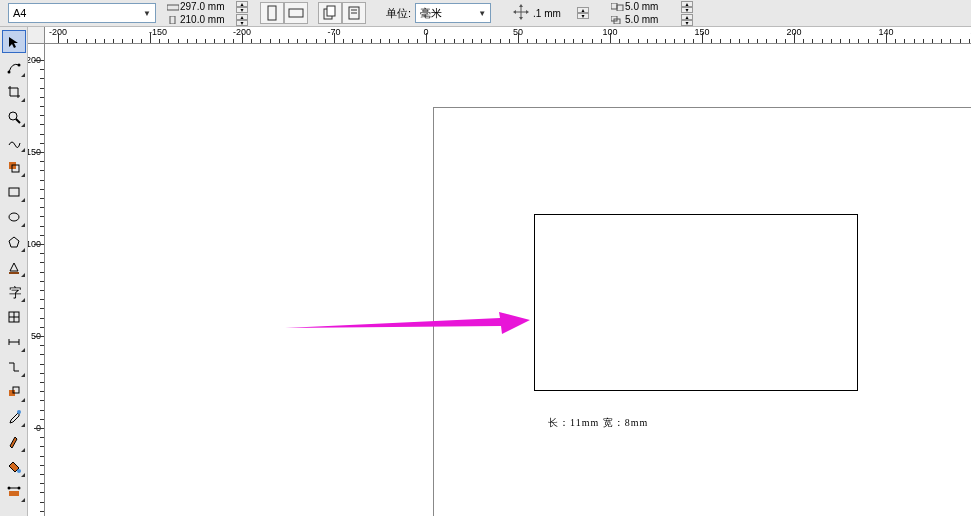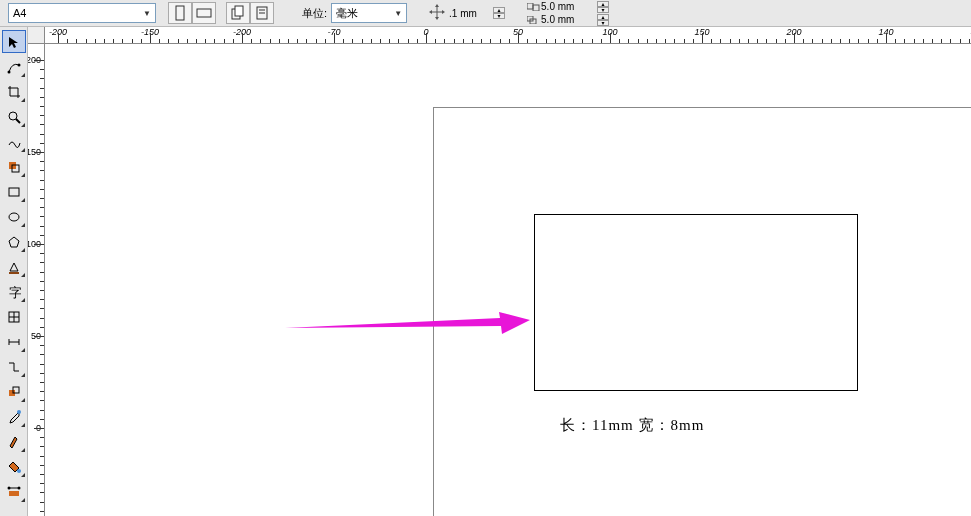--- a/index.html
+++ b/index.html
@@ -9,59 +9,85 @@
 .toolbar .sel { width: 148px; height: 20px; background: #fff; border: 1px solid #7b9ebd; padding: 2px 4px; display: flex; align-items: center; justify-content: space-between; }
 .toolbar .sel .arr { font-size: 8px; color: #333; }
 .toolbar .dim-col { display: flex; flex-direction: column; gap: 0; margin-left: 6px; }
 .toolbar .dim-row { display: flex; align-items: center; height: 13px; }
 .toolbar .dim-ic { width: 14px; height: 11px; display: flex; align-items: center; justify-content: center; }
 .toolbar .dim-val { width: 56px; font-size: 10px; }
 .toolbar .spin { width: 12px; display: flex; flex-direction: column; }
 .toolbar .spin div { height: 6px; border: 1px solid #999; background: #eee; font-size: 6px; line-height: 4px; text-align: center; }
 .toolbar .btngrp { display: flex; margin-left: 8px; }
 .toolbar .pbtn { width: 24px; height: 22px; border: 1px solid #aaa; background: #f4f4f4; display: flex; align-items: center; justify-content: center; }
-.toolbar .lbl { margin-left: 24px; }
+.toolbar .lbl { margin-left: 16px; }
 .toolbar .nudge { width: 40px; }
 
 .ruler-h { position: absolute; top: 27px; left: 28px; right: 0; height: 17px; background: #fff; border-bottom: 1px solid #888; overflow: hidden; }
 .ruler-h .tick { position: absolute; bottom: 0; width: 1px; background: #333; }
 .ruler-h .maj { height: 10px; }
 .ruler-h .min { height: 4px; }
-.ruler-h .num { position: absolute; top: 0; font-size: 9px; color: #000; transform: translateX(-50%); font-style: italic; }
+.ruler-h .num { position: absolute; top: 0; font-size: 9px; color: #000; transform: translateX(-50%); }
 
 .ruler-v { position: absolute; top: 44px; left: 28px; width: 17px; bottom: 0; background: #fff; border-right: 1px solid #888; overflow: hidden; }
 .ruler-v .tick { position: absolute; right: 0; height: 1px; background: #333; }
 .ruler-v .maj { width: 10px; }
 .ruler-v .min { width: 4px; }
 .ruler-v .num { position: absolute; right: 3px; font-size: 9px; color: #000; transform: translateY(-50%) rotate(0); writing-mode: horizontal-tb; }
 
 .corner { position: absolute; top: 27px; left: 28px; width: 17px; height: 17px; background: #eee; border-right: 1px solid #888; border-bottom: 1px solid #888; z-index: 2; }
 
 .toolbox { position: absolute; top: 27px; left: 0; width: 28px; bottom: 0; background: #e8e8e8; border-right: 1px solid #bbb; display: flex; flex-direction: column; padding-top: 2px; }
 .toolbox .tool { width: 24px; height: 23px; margin: 1px auto; border: 1px solid transparent; display: flex; align-items: center; justify-content: center; position: relative; }
 .toolbox .tool.active { border: 1px solid #316ac5; background: #c1d2ee; }
 .toolbox .tool .fly { position: absolute; right: 0; bottom: 0; width: 0; height: 0; border-left: 4px solid transparent; border-bottom: 4px solid #333; }
 
 .canvas { position: absolute; top: 44px; left: 45px; right: 0; bottom: 0; background: #fff; overflow: hidden; }
 .page { position: absolute; left: 388px; top: 63px; width: 540px; height: 440px; background: #fff; border: 1px solid #888; }
 .page-shadow { position: absolute; left: 392px; top: 67px; width: 540px; height: 440px; background: #c0c0c0; z-index: -1; }
 .rect-obj { position: absolute; left: 489px; top: 170px; width: 324px; height: 177px; border: 1.5px solid #000; background: #fff; }
-.dim-text { position: absolute; left: 503px; top: 372px; font-size: 15px; font-family: SimSun, serif; color: #000; letter-spacing: 1px; margin-left: 12px; }
+.dim-text { position: absolute; left: 503px; top: 372px; font-size: 10px; font-family: SimSun, serif; color: #000; letter-spacing: 1px; }
 .arrow { position: absolute; left: 240px; top: 268px; width: 245px; height: 24px; }
 .arrow svg { width: 100%; height: 100%; }
 
 .ico { display: inline-block; }
 </style>
 </head>
 <body>
 
 <div class="toolbar">
   <div class="sel">
     <span>A4</span>
     <span class="arr">▼</span>
+  </div>
+  <div class="dim-col">
+    <div class="dim-row">
+      <span class="dim-ic">
+          <svg width="12" height="8">
+            <rect x="0" y="2" width="12" height="5" fill="none" stroke="#555"></rect>
+          </svg>
+        </span>
+      <span class="dim-val">297.0 mm</span>
+      <span class="spin">
+          <div>▴</div>
+          <div>▾</div>
+        </span>
+    </div>
+    <div class="dim-row">
+      <span class="dim-ic">
+          <svg width="12" height="8">
+            <rect x="3" y="0" width="5" height="8" fill="none" stroke="#555"></rect>
+          </svg>
+        </span>
+      <span class="dim-val">210.0 mm</span>
+      <span class="spin">
+          <div>▴</div>
+          <div>▾</div>
+        </span>
+    </div>
   </div>
   <div class="btngrp">
     <div class="pbtn">
         <svg width="12" height="16">
           <rect x="2" y="1" width="8" height="14" fill="none" stroke="#333"></rect>
         </svg>
       </div>
     <div class="pbtn">
         <svg width="16" height="12">
           <rect x="1" y="2" width="14" height="8" fill="none" stroke="#333"></rect>
@@ -270,21 +296,21 @@
     <div class="tick maj" style="left: 30px;"></div>
     <div class="tick min" style="left: 39.2px;"></div>
     <div class="tick min" style="left: 48.4px;"></div>
     <div class="tick min" style="left: 57.6px;"></div>
     <div class="tick min" style="left: 66.8px;"></div>
     <div class="tick min" style="left: 76px;"></div>
     <div class="tick min" style="left: 85.2px;"></div>
     <div class="tick min" style="left: 94.4px;"></div>
     <div class="tick min" style="left: 103.6px;"></div>
     <div class="tick min" style="left: 112.8px;"></div>
-    <div class="num" style="left: 122px;">-150</div>
+    <div class="num" style="left: 130px;">-150</div>
     <div class="tick maj" style="left: 122px;"></div>
     <div class="tick min" style="left: 131.2px;"></div>
     <div class="tick min" style="left: 140.4px;"></div>
     <div class="tick min" style="left: 149.6px;"></div>
     <div class="tick min" style="left: 158.8px;"></div>
     <div class="tick min" style="left: 168px;"></div>
     <div class="tick min" style="left: 177.2px;"></div>
     <div class="tick min" style="left: 186.4px;"></div>
     <div class="tick min" style="left: 195.6px;"></div>
     <div class="tick min" style="left: 204.8px;"></div>

